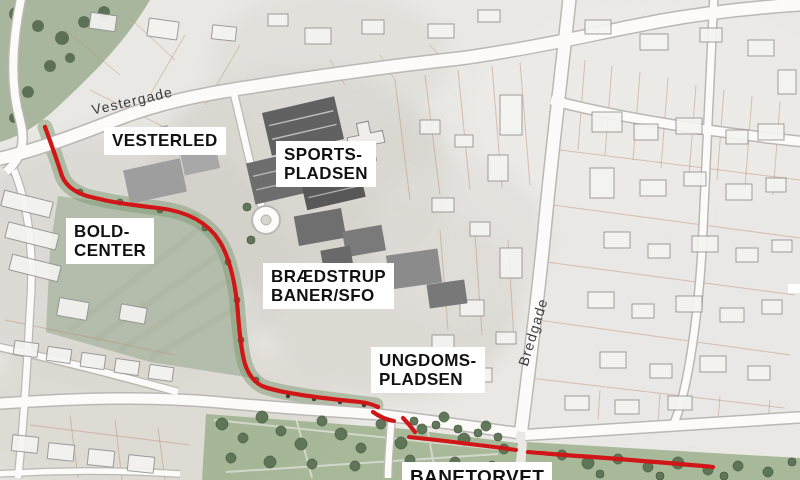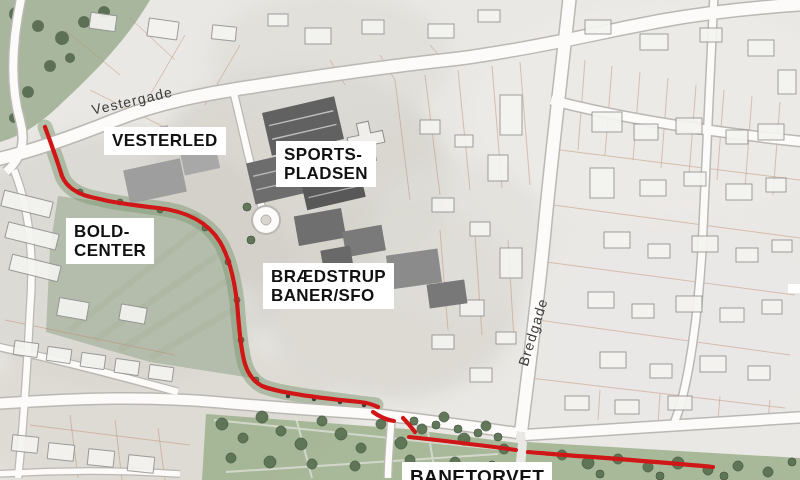--- a/index.html
+++ b/index.html
@@ -300,20 +300,24 @@
 <div class="map-label" style="left:66px;top:218px">
   <span>BOLD-</span>
   <span>CENTER</span>
 </div>
 
 <div class="map-label" style="left:263px;top:263px">
   <span>BRÆDSTRUP</span>
   <span>BANER/SFO</span>
 </div>
 
+<div class="map-label" style="left:371px;top:347px">
+  <span>UNGDOMS-</span>
+  <span>PLADSEN</span>
+</div>
 
 <div class="map-label align-right" style="right:-4px;top:284px">
 </div>
 
 <div class="map-label" style="left:402px;top:462px;font-size:19px">
   <span>BANETORVET</span>
 </div>
 
 <div class="street-label" style="left:92px;top:103px;transform:rotate(-13deg);transform-origin:left center">Vestergade</div>
 <div class="street-label" style="left:500px;top:328px;width:64px;text-align:center;transform:rotate(-73deg)">Bredgade</div>

